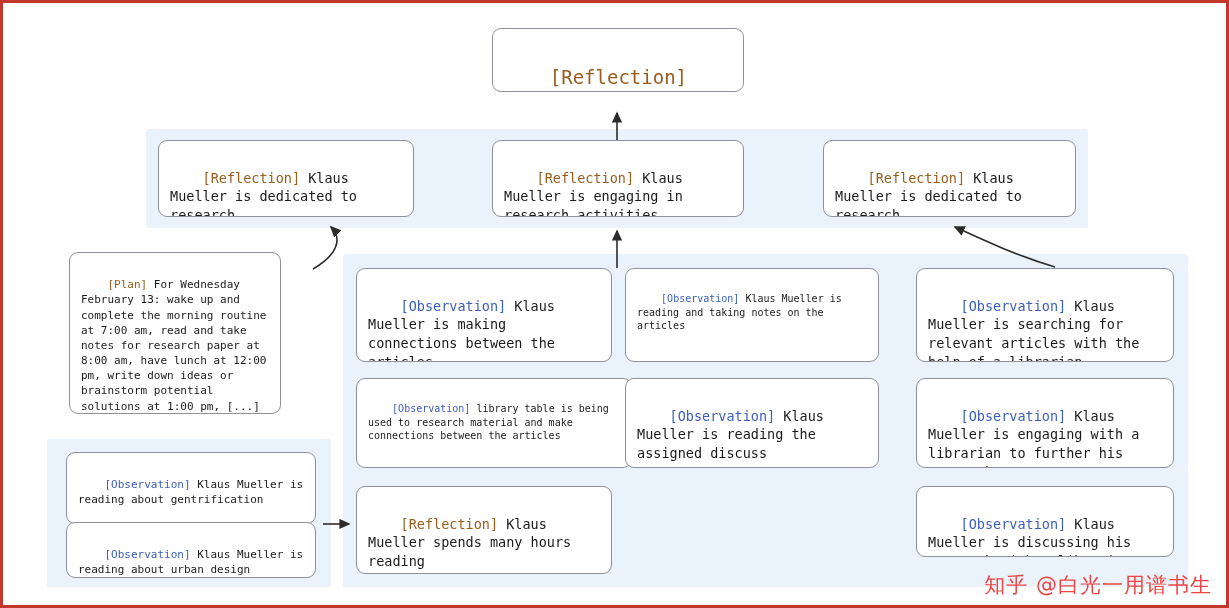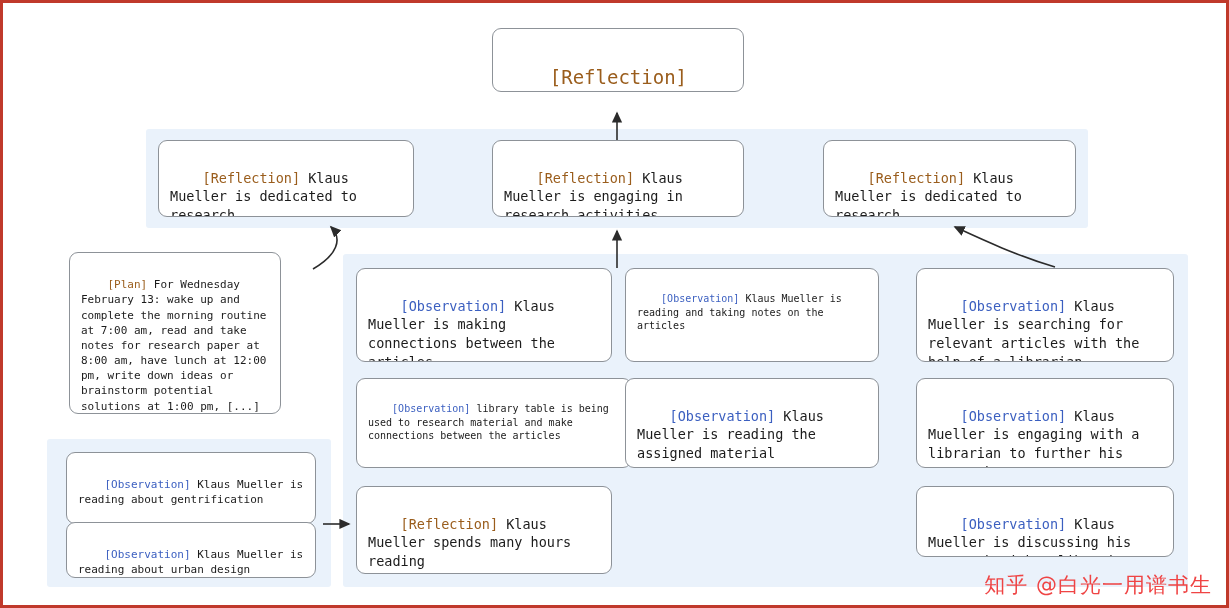--- a/index.html
+++ b/index.html
@@ -109,21 +109,21 @@
 
   <div class="node" style="left:353px; top:483px; width:256px; height:88px; font-size:13.5px;">
     <span class="tag-reflection">[Reflection]</span><span class="txt"> Klaus Mueller spends many hours reading</span>
   </div>
 
   <div class="node" style="left:622px; top:265px; width:254px; height:94px; font-size:10px;">
     <span class="tag-observation">[Observation]</span><span class="txt"> Klaus Mueller is reading and taking notes on the articles</span>
   </div>
 
   <div class="node" style="left:622px; top:375px; width:254px; height:90px; font-size:13.5px;">
-    <span class="tag-observation">[Observation]</span><span class="txt"> Klaus Mueller is reading the assigned material</span>
+    <span class="tag-observation">[Observation]</span><span class="txt"> Klaus Mueller is reading the assigned discuss</span>
   </div>
 
 
   <div class="node" style="left:913px; top:265px; width:258px; height:94px; font-size:13.5px;">
     <span class="tag-observation">[Observation]</span><span class="txt"> Klaus Mueller is searching for relevant articles with the help of a librarian</span>
   </div>
 
   <div class="node" style="left:913px; top:375px; width:258px; height:90px; font-size:13.5px;">
     <span class="tag-observation">[Observation]</span><span class="txt"> Klaus Mueller is engaging with a librarian to further his research</span>
   </div>

